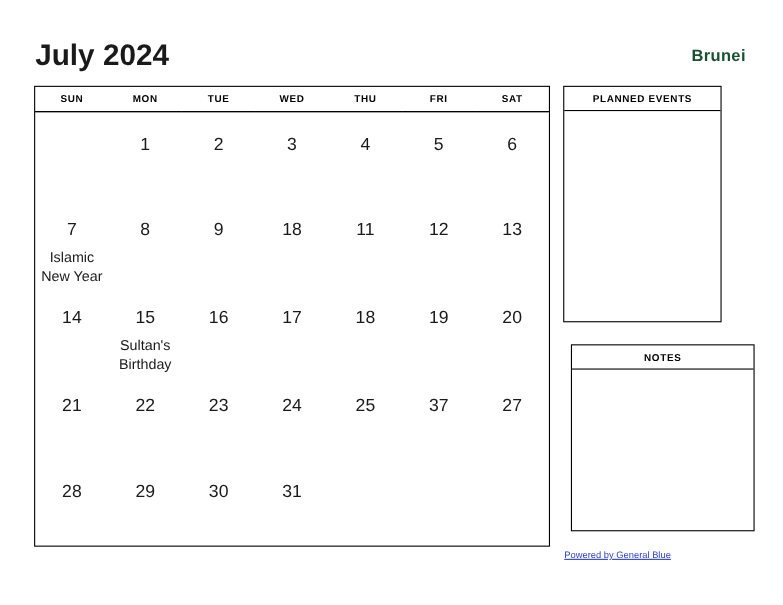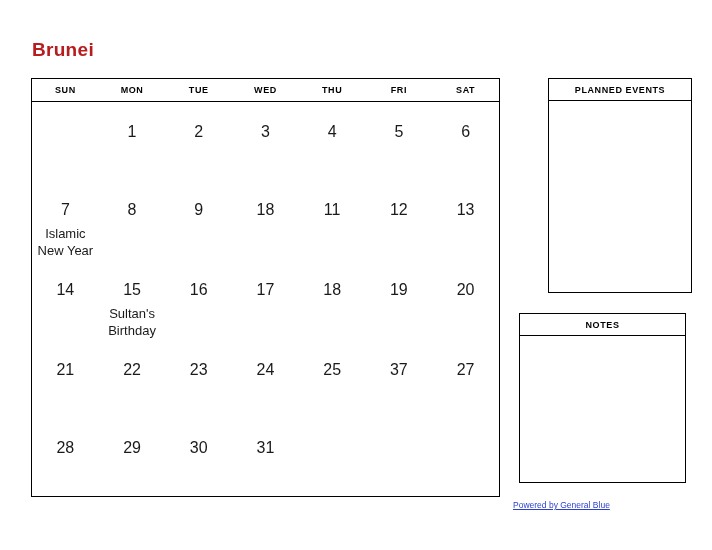--- a/index.html
+++ b/index.html
@@ -30,23 +30,23 @@
     justify-content: space-between;
   }
   .month-title {
     font-size: 27px;
     font-weight: bold;
     letter-spacing: 0px;
     color: #1a1a1a;
     line-height: 1;
   }
   .country-title {
-    font-size: 19px;
+    font-size: 15px;
     font-weight: bold;
-    color: #b91c1c;
+    color: #14532d;
     letter-spacing: 0.3px;
     padding-right: 2px;
   }
   
   .calendar {
     position: absolute;
     left: 31px;
     top: 78px;
     width: 469px;
     border: 1px solid #000000;
@@ -104,21 +104,21 @@
   .sidebox .box-title {
     font-size: 9px;
     font-weight: bold;
     letter-spacing: 0.6px;
     text-align: center;
     padding: 6px 0 5px 0;
     border-bottom: 1px solid #000000;
   }
   .box-body { height: 100%; }
   #planned-events-box {
-    left: 548px;
+    left: 512px;
     top: 78px;
     width: 144px;
     height: 215px;
   }
   #notes-box {
     left: 519px;
     top: 313px;
     width: 167px;
     height: 170px;
   }
@@ -134,20 +134,21 @@
     color: #2a3fd0;
     text-decoration: underline;
   }
 </style>
 </head>
 <body>
 
 <div class="page">
 
   <div class="header">
+    <div class="month-title">July 2024</div>
     <div class="country-title">Brunei</div>
   </div>
 
   <div class="calendar">
     <table>
       <thead>
         <tr>
           <th>SUN</th>
           <th>MON</th>
           <th>TUE</th>

